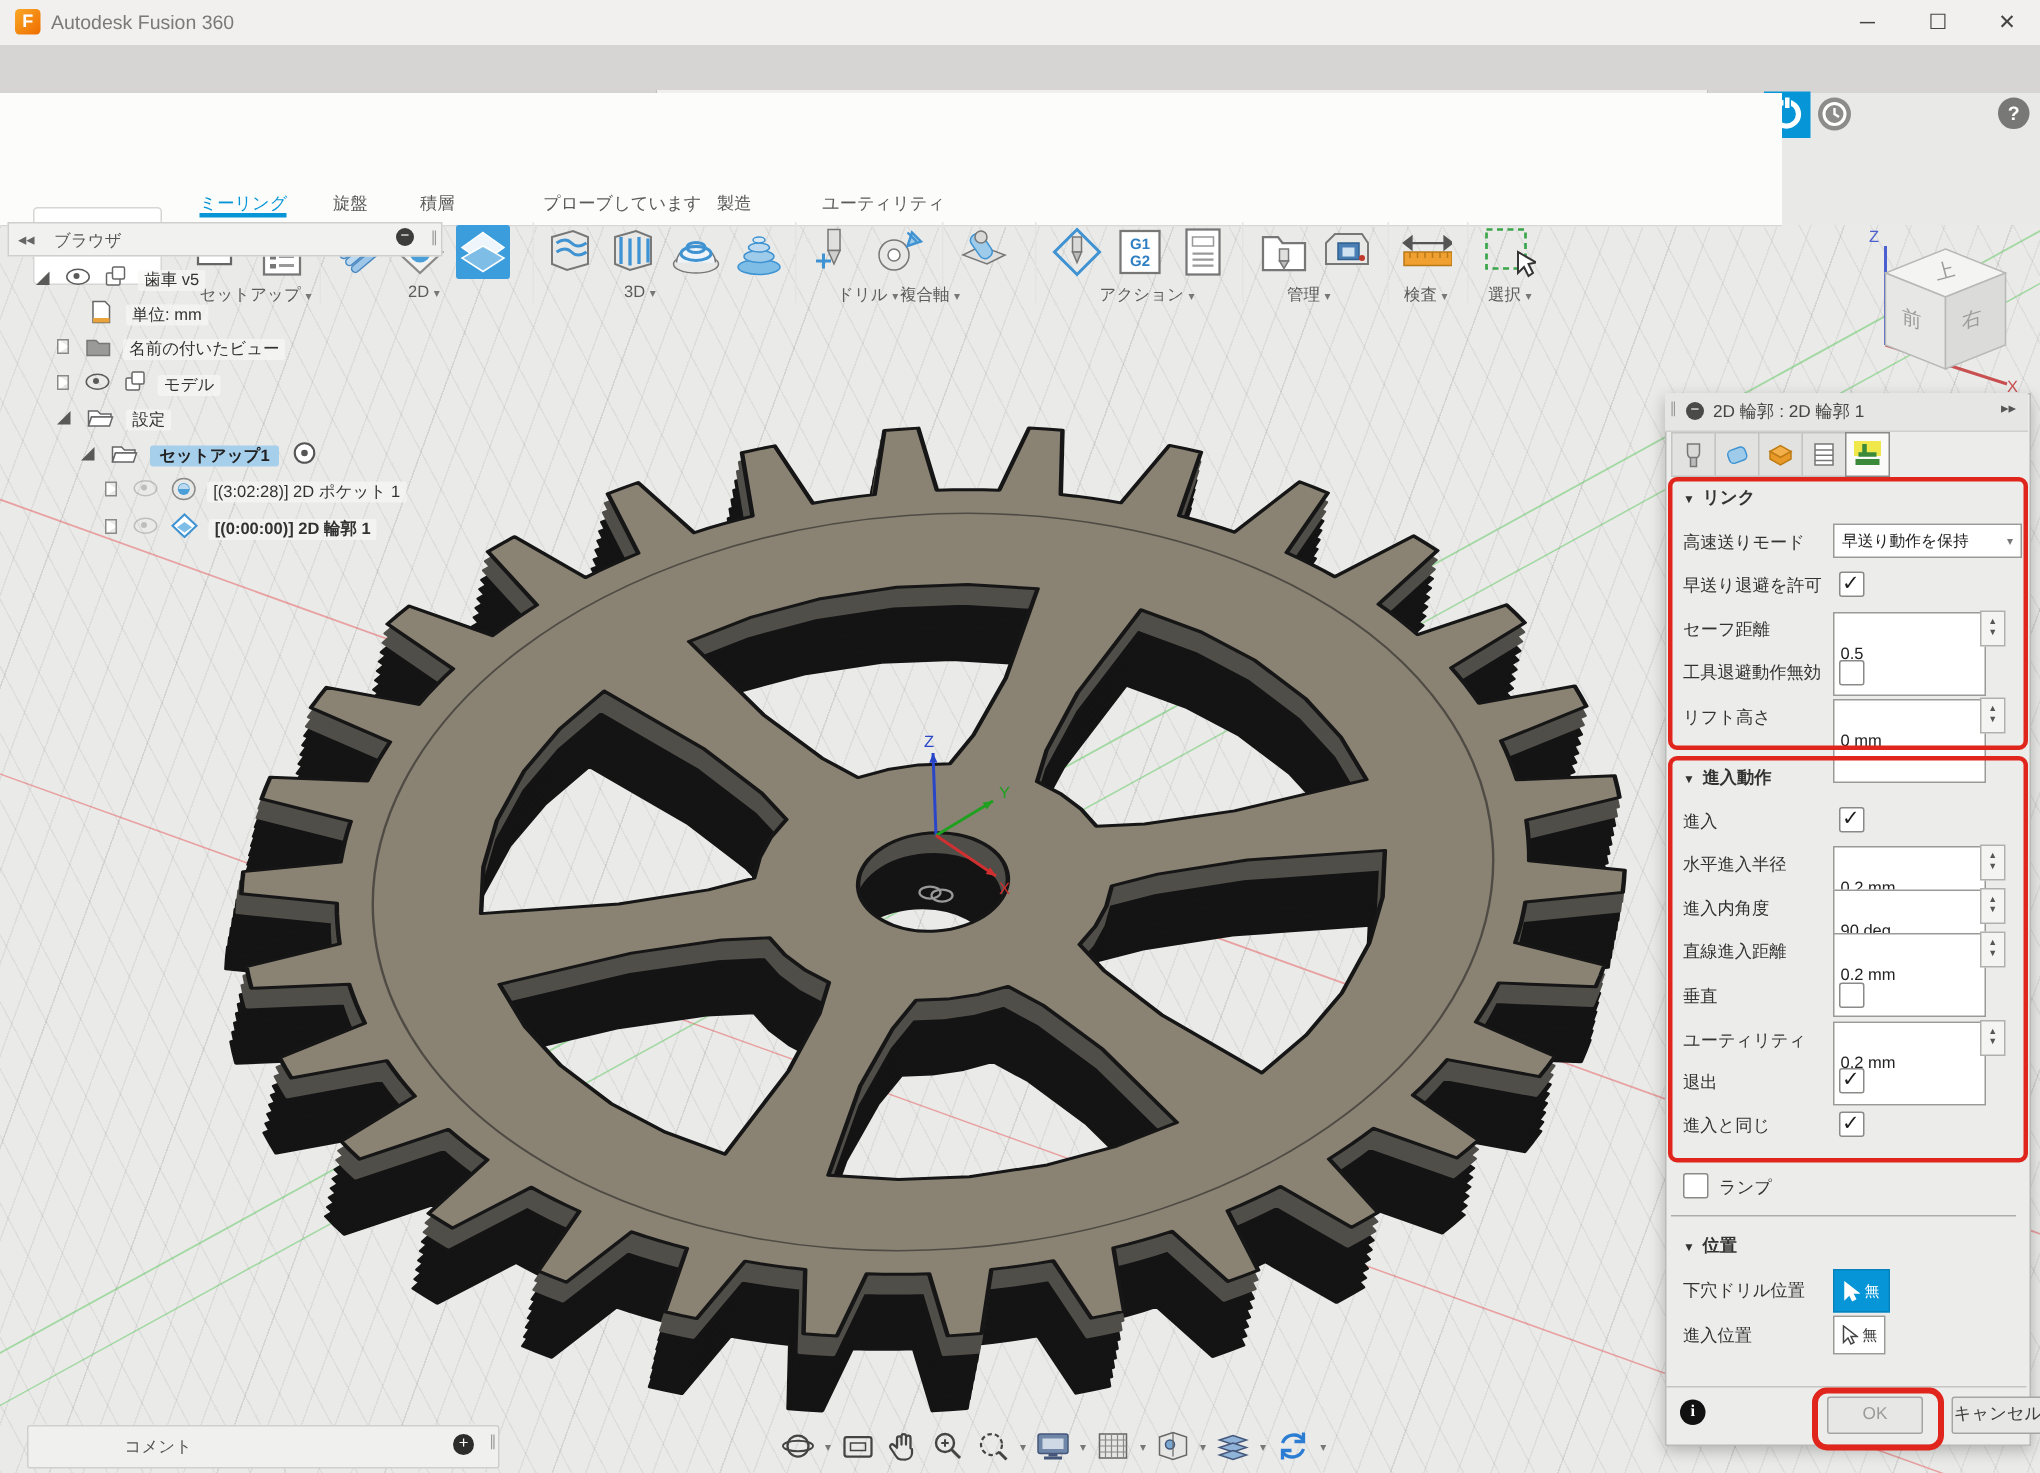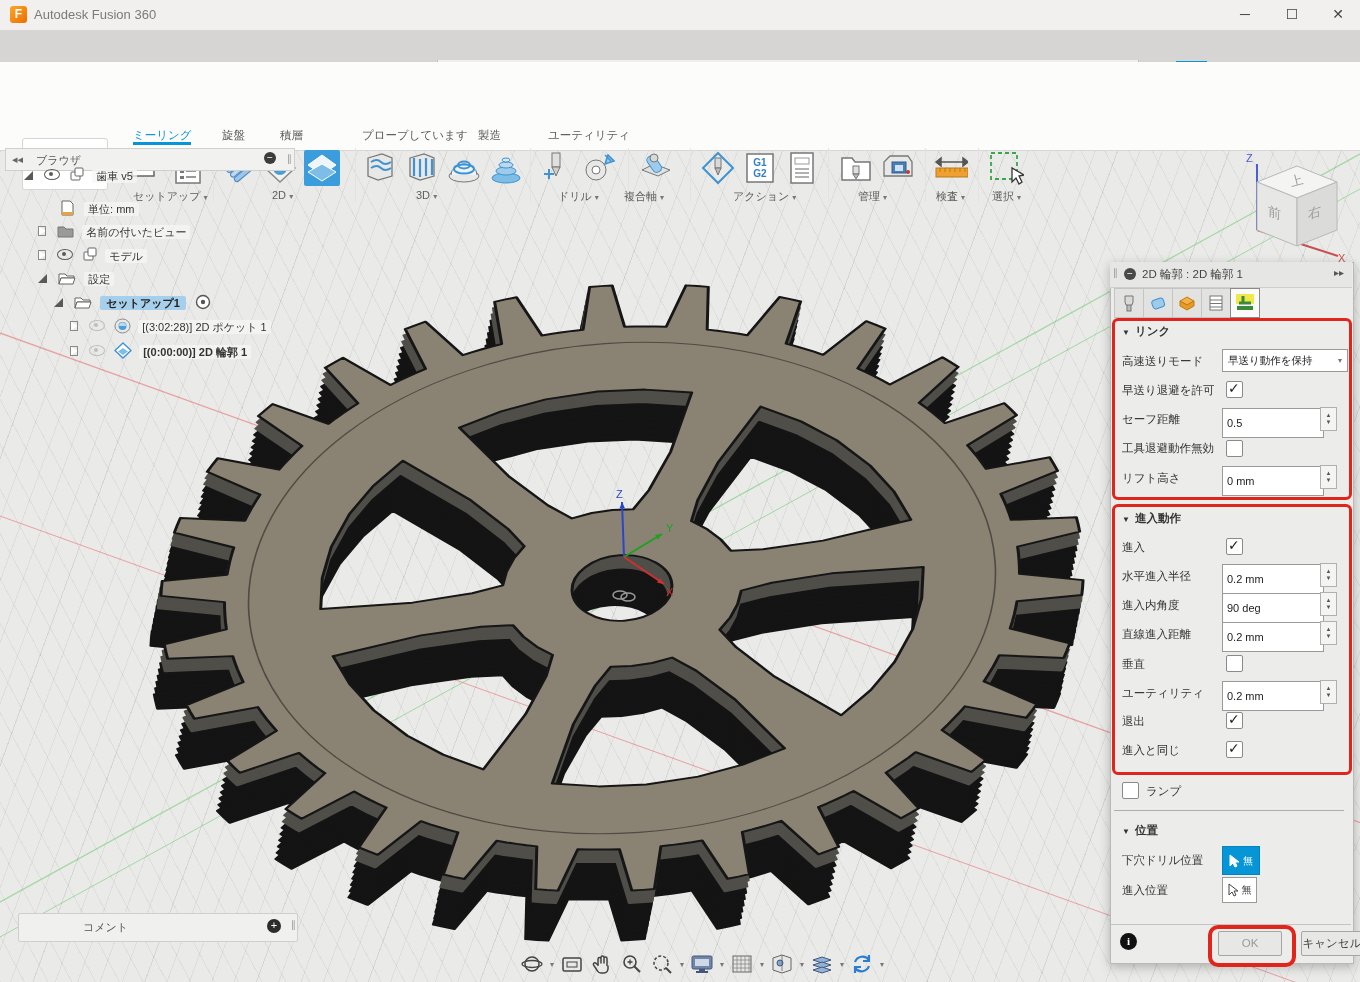--- a/index.html
+++ b/index.html
@@ -22,21 +22,21 @@
   .qat-icon{top:36px;color:#555;}
   #doc-close{left:1116px;top:37px;font-size:13px;color:#666;}
   #new-tab-btn{left:1146px;top:36px;width:28px;height:21px;background:#c7c6c5;border-radius:3px;color:#555;
      font-size:15px;text-align:center;line-height:20px;}
   #avatar-tab{left:1176px;top:31px;width:31px;height:31px;background:#0696d7;}
   #clock-btn{left:1212px;top:35px;width:22px;height:22px;background:#8c8c8a;border-radius:50%;}
   #help-btn{left:1332px;top:35px;width:21px;height:21px;background:#787876;border-radius:50%;color:#fff;
      font-size:13px;font-weight:bold;text-align:center;line-height:21px;}
 
   
-  #ribbon{left:0;top:62px;width:1360px;height:88px;background:#fcfcfb;border-bottom:1px solid #d8d7d6;}
+  #ribbon{left:0;top:62px;width:1188px;height:88px;background:#fcfcfb;border-bottom:1px solid #d8d7d6;}
   .rtab{top:66px;font-size:11.5px;color:#5a5a58;}
   .rtab.active{color:#0696d7;}
   #mill-underline{left:133px;top:80px;width:58px;height:3px;background:#0696d7;}
   #ws-btn{left:22px;top:76px;width:84px;height:50px;background:#fff;border:1px solid #d7d6d5;border-radius:3px;
      font-size:12.5px;color:#333;text-align:center;line-height:48px;}
   .grp-label{top:127px;font-size:11px;color:#5c5c5a;}
   .caret{font-size:8px;color:#777;}
   .rsep{top:86px;width:1px;height:54px;background:#e4e3e2;}
   .ricon{top:88px;width:36px;height:36px;}
   .ricon.active{background:#3b9ddb;border-radius:2px;}
@@ -60,34 +60,34 @@
   .eye{display:inline-block;width:14px;height:9px;border:1.5px solid #5b5b59;border-radius:50%;position:relative;}
   .eye::after{content:"";position:absolute;left:3.5px;top:1.5px;width:4px;height:4px;border-radius:50%;background:#5b5b59;}
   .eye.dim{opacity:0.3;}
   .setup-hl{background:#a6cfec;border-radius:2px;padding:1px 6px;font-weight:bold;color:#222;}
 
   
   #viewcube{left:1238px;top:152px;width:124px;height:122px;}
   .vc-label{position:absolute;font-size:13px;color:#9b9b99;}
 
   
-  #comment-bar{left:18px;top:913px;width:278px;height:27px;background:#f0f0ef;border:1px solid #cfcfce;border-radius:2px;font-size:11px;color:#555;}
+  #comment-bar{left:18px;top:950px;width:278px;height:27px;background:#f0f0ef;border:1px solid #cfcfce;border-radius:2px;font-size:11px;color:#555;padding-left:35px;}
   #navbar{left:520px;top:948px;height:32px;display:flex;align-items:center;gap:6px;}
   .nav-ic{width:24px;height:24px;display:flex;align-items:center;justify-content:center;}
 
   
   #dialog{left:1110px;top:262px;width:242px;height:700px;background:#ececeb;border:1px solid #b9b9b7;box-shadow:0 3px 10px rgba(0,0,0,0.25);}
   #dlg-hdr{left:1110px;top:262px;width:242px;height:25px;background:#e6e6e5;border-bottom:1px solid #cfcfce;font-size:11.5px;color:#444;}
   .dlg-tab{top:288px;width:28px;height:28px;border:1px solid #c4c4c2;background:#e2e2e1;display:flex;align-items:center;justify-content:center;}
   .dlg-tab.active{background:#fafaf9;border-color:#8a8a88;}
   .sec-hdr{left:1122px;font-size:11.5px;font-weight:bold;color:#333;}
   .sec-tri{font-size:8px;color:#333;margin-right:5px;}
   .fld-label{left:1122px;font-size:11.5px;color:#333;white-space:nowrap;}
   .txt-input{position:absolute;left:1222px;width:92px;height:20px;border:1px solid #9a9a98;background:#fff;
-     font-family:"Liberation Sans",sans-serif;font-size:11px;color:#222;padding:4px 4px;}
+     font-family:"Liberation Sans",sans-serif;font-size:11px;color:#222;padding:17px 4px;}
   .spinner{position:absolute;left:1320px;width:15px;height:22px;border:1px solid #b0b0ae;background:#f4f4f3;
      display:flex;flex-direction:column;align-items:center;justify-content:center;font-size:6px;color:#555;line-height:7px;}
   .cb{position:absolute;left:1226px;width:15px;height:15px;background:#fff;border:1px solid #8a8a88;border-radius:2px;}
   .cb.on::after{content:"✓";position:absolute;left:1px;top:-2px;font-size:14px;font-weight:bold;color:#1c1c1c;}
   #hfm-dd{position:absolute;left:1222px;width:114px;height:21px;border:1px solid #9a9a98;background:#fff;font-size:10.5px;color:#222;
      display:flex;align-items:center;justify-content:space-between;padding:0 5px;}
   .annot{position:absolute;border:3px solid #e0261c;border-radius:6px;}
   #dlg-divider{left:1114px;width:230px;height:1px;background:#adadab;}
   .pos-btn-blue{position:absolute;left:1222px;width:36px;height:27px;background:#0696d7;border:1px solid #0683bc;
      display:flex;align-items:center;gap:3px;justify-content:center;color:#fff;font-size:10px;}
@@ -305,21 +305,21 @@
     <span>ドリル</span> <span class="caret">▾</span></div>
   <div class="rsep abs" style="left:628px;"></div>
 
   <svg class="abs ricon" style="left:638px;" width="36" height="36">
     <path d="M4 20 l12 -6 16 6 -12 6 z" fill="#e0e0df" stroke="#777"></path>
     <g transform="rotate(-35 18 14)">
         <rect x="12" y="4" width="9" height="18" rx="4" fill="#9ecbe9" stroke="#3f93d2"></rect>
       </g>
     <circle cx="16" cy="8" r="4" fill="#d9d9d8" stroke="#777"></circle>
   </svg>
-  <div class="grp-label abs" style="left:624px;">
+  <div class="grp-label abs" style="left:600px;">
     <span>複合軸</span> <span class="caret">▾</span></div>
   <div class="rsep abs" style="left:690px;"></div>
 
   <svg class="abs ricon" style="left:700px;" width="36" height="36">
     <polygon points="18,3 33,18 18,33 3,18" fill="none" stroke="#3f93d2" stroke-width="2"></polygon>
     <rect x="15" y="8" width="6" height="10" fill="#d9d9d8" stroke="#777"></rect>
     <path d="M15 18 h6 l-3 7 z" fill="#bbb" stroke="#777"></path>
   </svg>
   <svg class="abs ricon" style="left:742px;" width="36" height="36">
     <rect x="5" y="4" width="26" height="28" fill="#fff" stroke="#777" stroke-width="1.5"></rect>
@@ -367,21 +367,21 @@
     <span>選択</span> <span class="caret">▾</span></div>
 </div>
 
 <div id="browser-hdr" class="abs">
   <span style="position:absolute;left:6px;top:4px;color:#666;">◂◂</span>
   <span style="position:absolute;left:30px;top:4px;">ブラウザ</span>
   <span style="position:absolute;right:18px;top:3px;width:12px;height:12px;background:#3c3c3a;border-radius:50%;color:#fff;font-size:10px;line-height:11px;text-align:center;">−</span>
   <span class="grip" style="position:absolute;right:2px;top:4px;">∥</span>
 </div>
 
-<div class="tree-row abs" style="left:24px;top:167px;text-align:center;">
+<div class="tree-row abs" style="left:24px;top:177px;text-align:center;">
   <span class="tri-open"></span>
   <span class="eye" style="margin-left:8px;"></span>
   <svg width="16" height="15" style="margin-left:6px;vertical-align:-2px;">
     <rect x="2" y="5" width="9" height="8" rx="1" fill="#fff" stroke="#666"></rect>
       <rect x="6" y="1" width="8" height="8" rx="1" fill="#fff" stroke="#666"></rect>
   </svg>
   <span class="tree-bg" style="margin-left:4px;">歯車 v5</span>
 </div>
 <div class="tree-row abs" style="left:60px;top:200px;">
   <svg width="15" height="16" style="vertical-align:-3px;">

